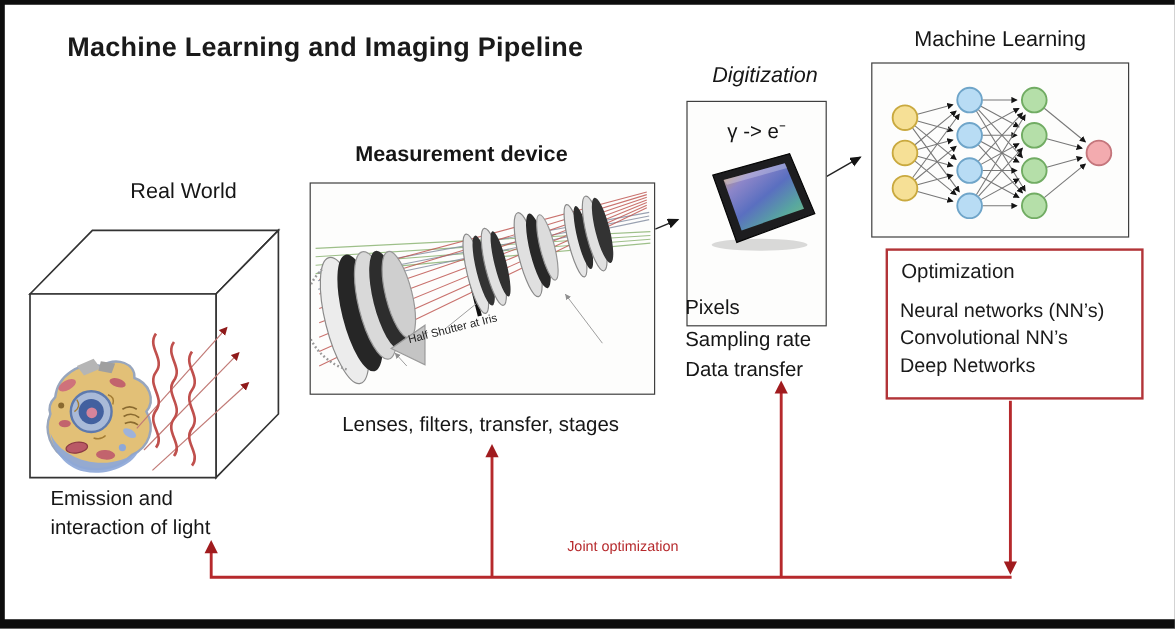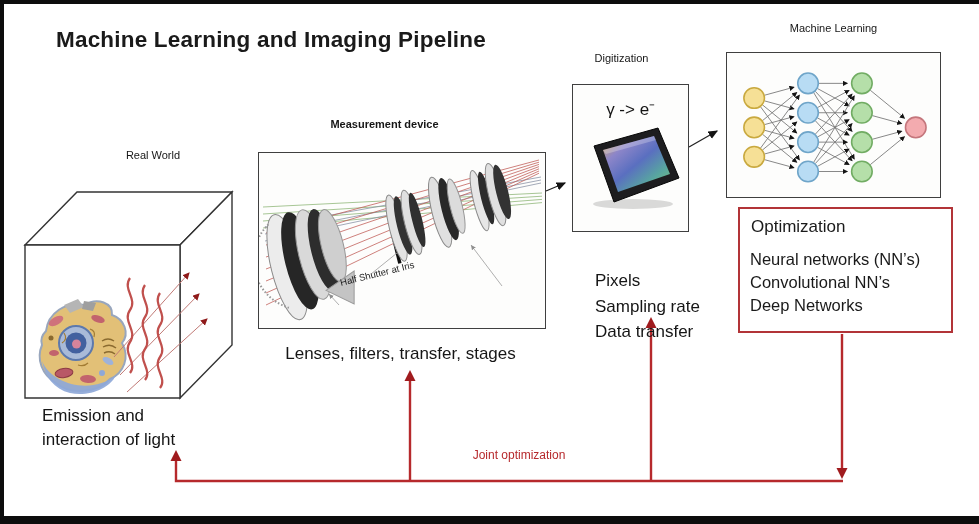--- a/index.html
+++ b/index.html
@@ -5,32 +5,32 @@
   html,body{margin:0;padding:0;background:#222;}
   .canvas{
     position:relative; width:979px; height:524px; background:#ffffff;
     font-family:"Liberation Sans", sans-serif; color:#1a1a1a; overflow:hidden;padding-left:17px;
   }
   .frame{position:absolute; inset:0; border:4px solid #0d0d0d;
     border-right-width:7px; border-bottom-width:8px; pointer-events:none; z-index:60;}
   .abs{position:absolute;}
   .ctr{text-align:center;}
   #title{left:56px; top:27px; font-size:22.5px; font-weight:700; letter-spacing:.2px; z-index:5;}
-  .stage-label{font-size:11px; color:#161616; z-index:5;}
+  .stage-label{font-size:18px; color:#161616; z-index:5;}
   #real-world-label{left:93px; top:149px; width:120px;}
   #measurement-label{left:232px; top:118px; width:305px;font-weight:bold;}
-  #digitization-label{left:554px; top:52px; width:135px;}
+  #digitization-label{left:570px; top:52px; width:135px;font-style:italic;}
   #ml-label{left:726px; top:22px; width:215px;}
   .caption{font-size:17px; color:#161616; z-index:5;}
   #emission-caption{left:42px; top:404px; line-height:24px;}
   #lenses-caption{left:243px; top:344px; width:315px;}
-  #pixels-caption{left:595px; top:244px; line-height:25.5px;margin-top:24px;}
+  #pixels-caption{left:571px; top:244px; line-height:25.5px;}
   .box{position:absolute; background:#fdfdfc; border:1.5px solid #3f3f3f; box-sizing:border-box; z-index:4;}
   #measurement-box{left:258px; top:152px; width:288px; height:177px;}
-  #digitization-box{left:572px; top:84px; width:117px; height:148px; display:flex; flex-direction:column; align-items:center;}
+  #digitization-box{left:572px; top:84px; width:117px; height:188px; display:flex; flex-direction:column; align-items:center;}
   #digitization-box .gamma{margin-top:12px; font-size:17px; color:#141414;}
   #ml-box{left:726px; top:52px; width:215px; height:146px;}
   #optimization-box{position:absolute; left:738px; top:207px; width:215px; height:126px;
     background:#fff; border:2px solid #b23438; box-sizing:border-box; padding:6px 10px; z-index:4;}
   #optimization-box .opt-title{font-size:17px; margin:2px 0 0 1px;}
   #optimization-box .opt-items{margin-top:11px; font-size:16.5px; line-height:23px;}
   #joint-label{left:424px; top:448px; width:190px; text-align:center; font-size:12px; color:#b6292c; z-index:5;}
   svg{display:block;}
   #connector-overlay{position:absolute; left:0; top:0; z-index:2;}
   #cube-svg{left:18px; top:183px; z-index:3;}

